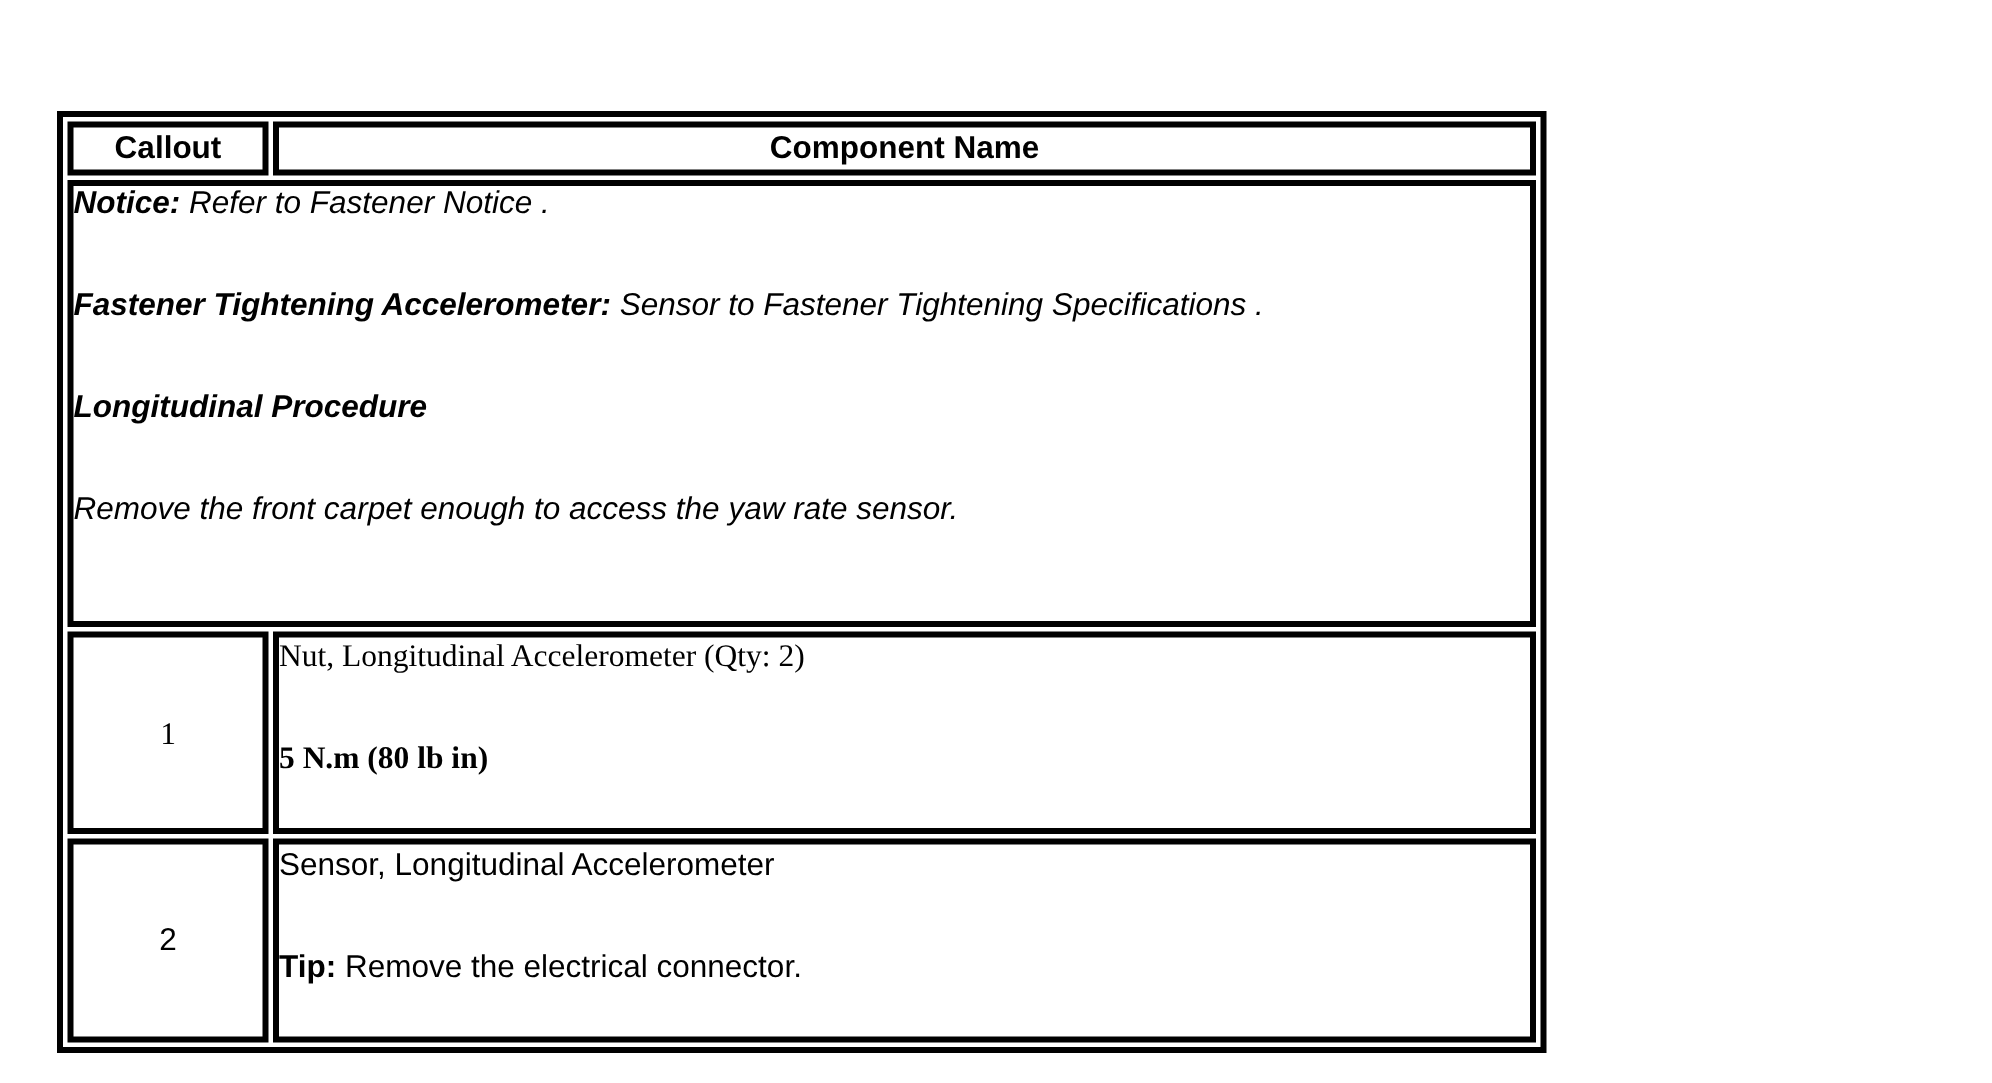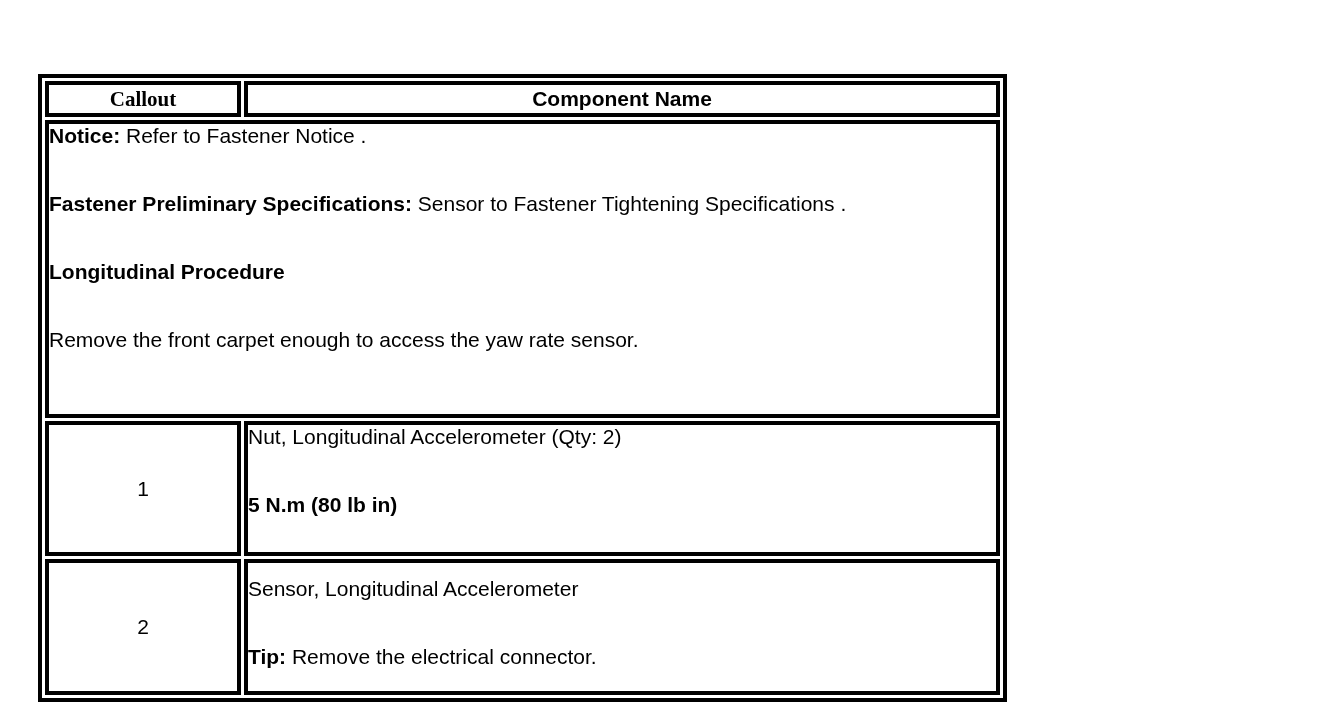--- a/index.html
+++ b/index.html
@@ -29,51 +29,52 @@
   table.doc-table th,
   table.doc-table td {
     border: 4px solid #000000;
     box-sizing: border-box;
     background: #ffffff;
     padding: 0;
     font-size: 21px;
     line-height: 24px;
     overflow: hidden;
   }
-  th.callout-col { width: 196px; font-family: Liberation Serif, serif; }
-  th.component-col { width: 756px; margin-top: 47px; }
+  th.callout-col { width: 134px; }
+  th.component-col { width: 842px; margin-top: 47px; }
   tr.header-row th {
     height: 36px;
     font-weight: bold;
     text-align: center;
     vertical-align: middle;
   }
   td.notice-cell {
     height: 298px;
     vertical-align: top;
     padding: 60px 6px 6px 2px;
   }
   td.notice-cell p {
     margin: 0 0 44px 0;
+    font-style: italic;
   }
   td.notice-cell p:last-child {
     margin-bottom: 12px;
   }
-  tr.item-row-1 td { height: 135px; }
+  tr.item-row-1 td { height: 135px; font-family: Liberation Serif, serif; }
   tr.item-row-2 td { height: 136px; }
   td.callout-cell {
     text-align: center;
     vertical-align: middle;
   }
   td.component-cell {
     vertical-align: top;
     padding: 6px 6px 4px 2px;
   }
   tr.item-row-2 td.component-cell {
-    padding-top: 14px;
+    padding-top: 2px;
   }
   td.component-cell p {
     margin: 0 0 44px 0;
   }
   td.component-cell p:last-child {
     margin-bottom: 0;
   }
   b { font-weight: bold; }
 </style>
 </head>
@@ -83,21 +84,21 @@
   <table class="doc-table">
     <tbody>
       <tr class="header-row">
         <th class="callout-col">Callout</th>
         <th class="component-col">Component Name</th>
       </tr>
 
       <tr class="notice-row">
         <td class="notice-cell" colspan="2">
           <p><b>Notice:</b><span> Refer to Fastener Notice .</span></p>
-          <p><b>Fastener Preliminary Specifications:</b><span> Sensor to Fastener Tightening Specifications .</span></p>
+          <p><b>Fastener Tightening Accelerometer:</b><span> Sensor to Fastener Tightening Specifications .</span></p>
           <p><b>Longitudinal Procedure</b><span></span></p>
           <p><b></b><span>Remove the front carpet enough to access the yaw rate sensor.</span></p>
         </td>
       </tr>
 
       <tr class="item-row-1">
         <td class="callout-cell">1</td>
         <td class="component-cell">
           <p><b></b><span>Nut, Longitudinal Accelerometer (Qty: 2)</span></p>
           <p><b>5 N.m (80 lb in)</b><span></span></p>

